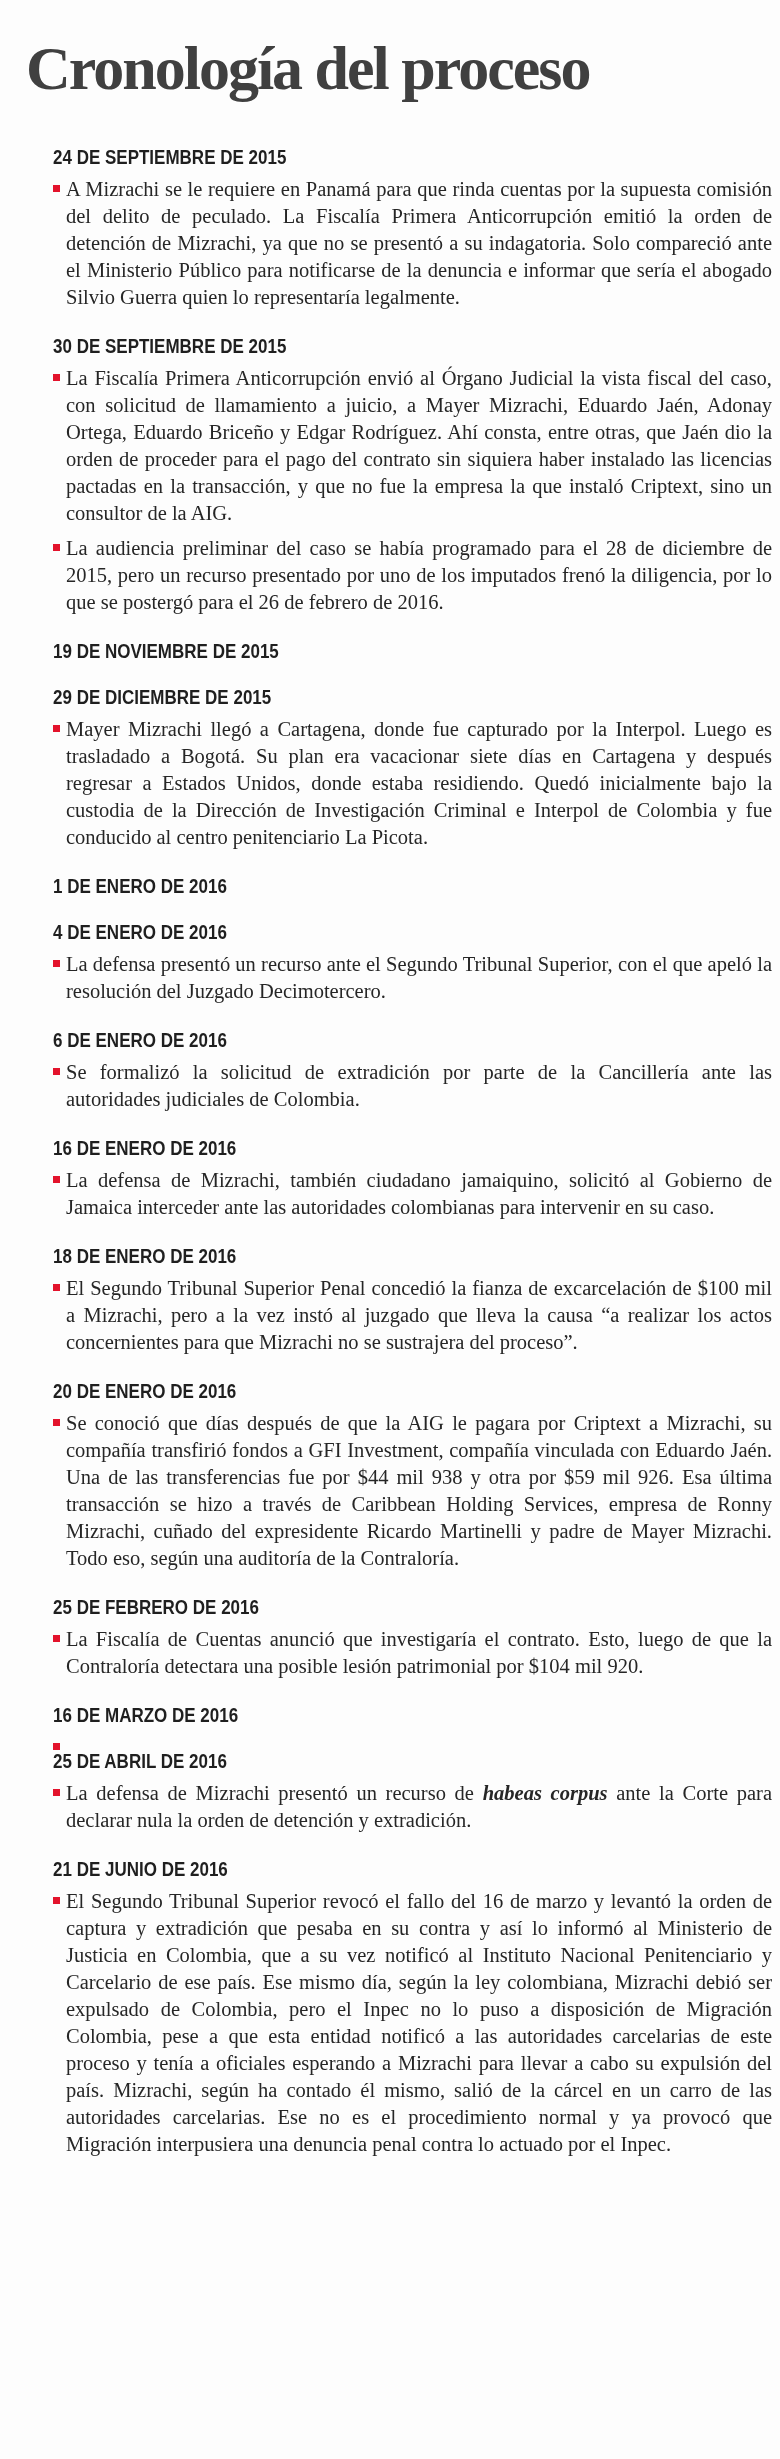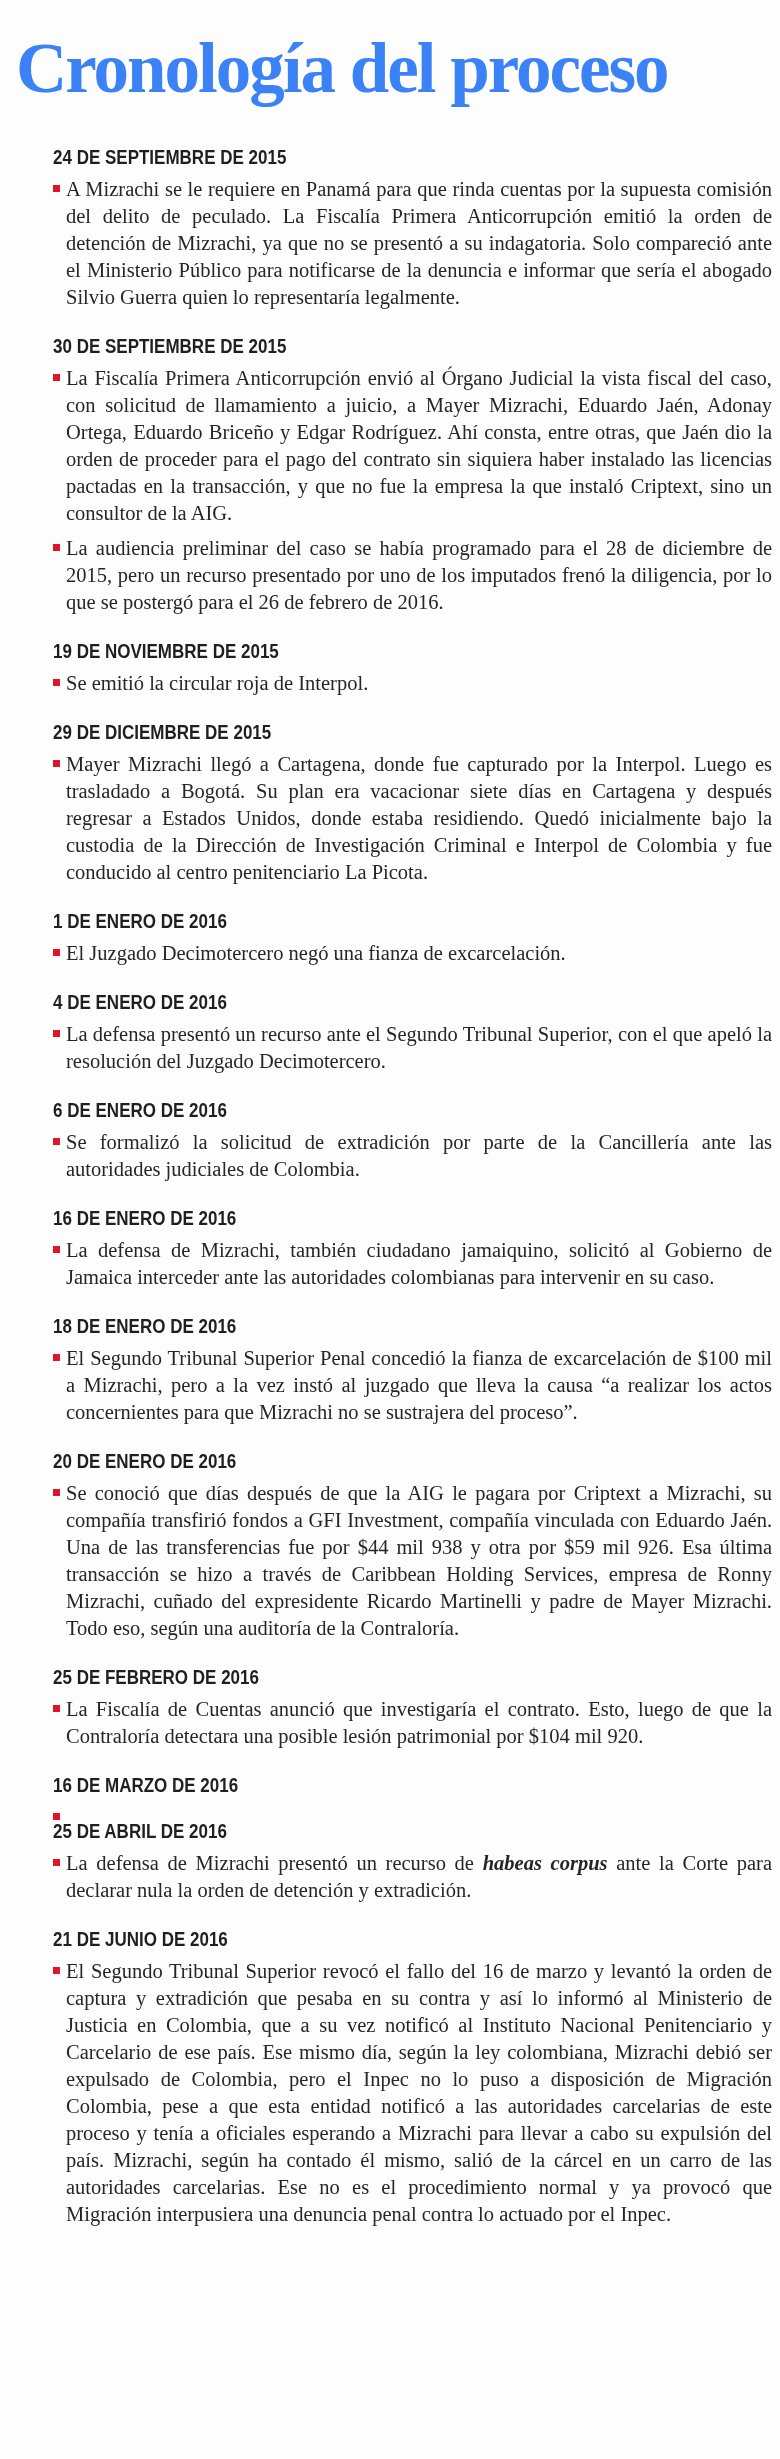--- a/index.html
+++ b/index.html
@@ -10,27 +10,27 @@
   body {
     width: 780px;
     height: 2459px;
     overflow: hidden;
     color: #262626;
   }
   .page {
     width: 780px;
   }
   .title {
-    margin: 30px 6px 0 16px;
+    margin: 30px 6px 0 26px;
     font-family: "Liberation Serif", "DejaVu Serif", serif;
     font-weight: 700;
-    font-size: 71px;
+    font-size: 62px;
     line-height: 76px;
     letter-spacing: -2px;
-    color: #3b82f6;
+    color: #404040;
     white-space: nowrap;
   }
   .sections {
     margin-top: 40px;
     padding-left: 45px;
   }
   .section { margin: 0; }
   .date {
     font-family: "Liberation Sans", "DejaVu Sans", sans-serif;
     font-weight: 700;
@@ -76,29 +76,27 @@
         <h2 class="date">24 DE SEPTIEMBRE DE 2015</h2>
         <p class="entry"><span class="bullet" style="background: rgb(227, 19, 44);"></span><span class="entry-text"><span>A Mizrachi se le requiere en Panamá para que rinda cuentas por la supuesta comisión del delito de peculado. La Fiscalía Primera Anticorrupción emitió la orden de detención de Mizrachi, ya que no se presentó a su indagatoria. Solo compareció ante el Ministerio Público para notificarse de la denuncia e informar que sería el abogado Silvio Guerra quien lo representaría legalmente.</span></span></p>
       </section>
       <section class="section">
         <h2 class="date">30 DE SEPTIEMBRE DE 2015</h2>
         <p class="entry"><span class="bullet" style="background: rgb(227, 19, 44);"></span><span class="entry-text"><span>La Fiscalía Primera Anticorrupción envió al Órgano Judicial la vista fiscal del caso, con solicitud de llamamiento a juicio, a Mayer Mizrachi, Eduardo Jaén, Adonay Ortega, Eduardo Briceño y Edgar Rodríguez. Ahí consta, entre otras, que Jaén dio la orden de proceder para el pago del contrato sin siquiera haber instalado las licencias pactadas en la transacción, y que no fue la empresa la que instaló Criptext, sino un consultor de la AIG.</span></span></p>
         <p class="entry"><span class="bullet" style="background: rgb(227, 19, 44);"></span><span class="entry-text"><span>La audiencia preliminar del caso se había programado para el 28 de diciembre de 2015, pero un recurso presentado por uno de los imputados frenó la diligencia, por lo que se postergó para el 26 de febrero de 2016.</span></span></p>
       </section>
       <section class="section">
         <h2 class="date">19 DE NOVIEMBRE DE 2015</h2>
-        <p class="entry"><span class="bullet" style="background: rgb(227, 19, 44);"></span><span class="entry-text"><span>Se emitió la circular roja de Interpol.</span></span></p>
       </section>
       <section class="section">
         <h2 class="date">29 DE DICIEMBRE DE 2015</h2>
         <p class="entry"><span class="bullet" style="background: rgb(227, 19, 44);"></span><span class="entry-text"><span>Mayer Mizrachi llegó a Cartagena, donde fue capturado por la Interpol. Luego es trasladado a Bogotá. Su plan era vacacionar siete días en Cartagena y después regresar a Estados Unidos, donde estaba residiendo. Quedó inicialmente bajo la custodia de la Dirección de Investigación Criminal e Interpol de Colombia y fue conducido al centro penitenciario La Picota.</span></span></p>
       </section>
       <section class="section">
         <h2 class="date">1 DE ENERO DE 2016</h2>
-        <p class="entry"><span class="bullet" style="background: rgb(227, 19, 44);"></span><span class="entry-text"><span>El Juzgado Decimotercero negó una fianza de excarcelación.</span></span></p>
       </section>
       <section class="section">
         <h2 class="date">4 DE ENERO DE 2016</h2>
         <p class="entry"><span class="bullet" style="background: rgb(227, 19, 44);"></span><span class="entry-text"><span>La defensa presentó un recurso ante el Segundo Tribunal Superior, con el que apeló la resolución del Juzgado Decimotercero.</span></span></p>
       </section>
       <section class="section">
         <h2 class="date">6 DE ENERO DE 2016</h2>
         <p class="entry"><span class="bullet" style="background: rgb(227, 19, 44);"></span><span class="entry-text"><span>Se formalizó la solicitud de extradición por parte de la Cancillería ante las autoridades judiciales de Colombia.</span></span></p>
       </section>
       <section class="section">

